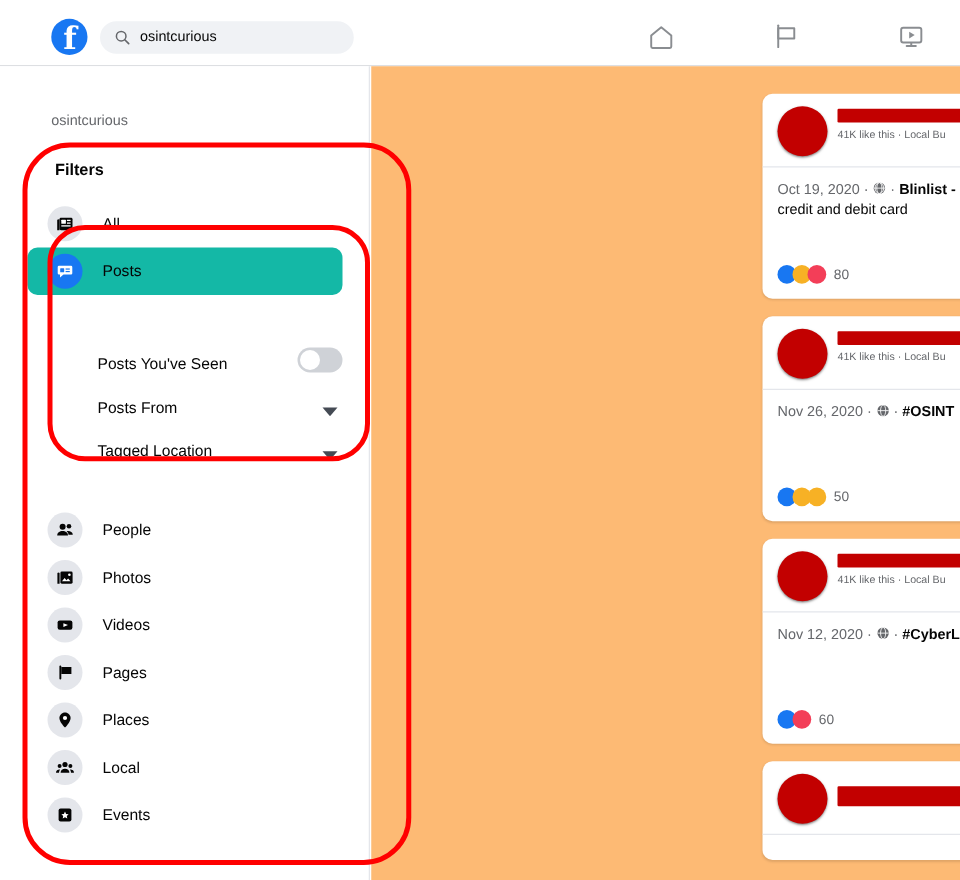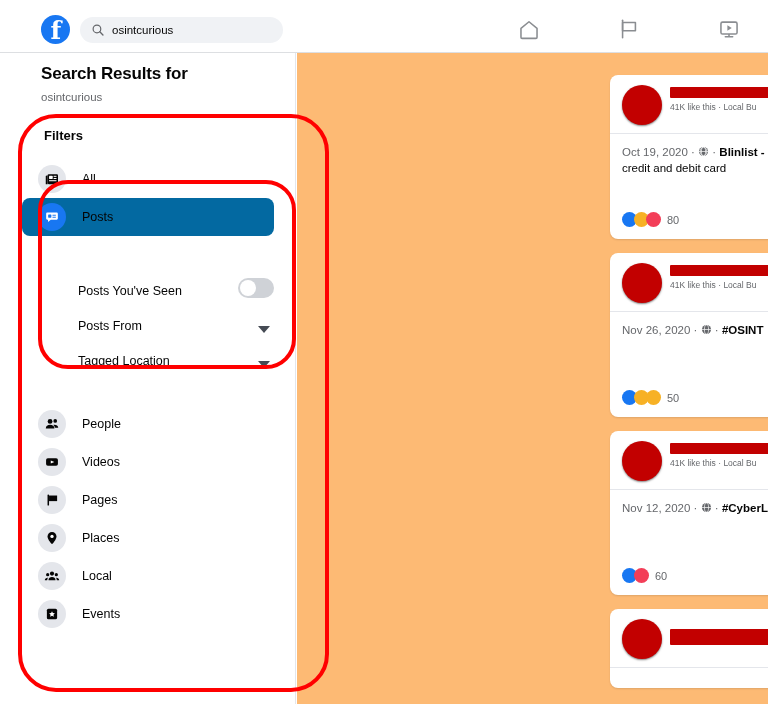--- a/index.html
+++ b/index.html
@@ -65,21 +65,21 @@
   .filters-label {
     position: absolute; left: 44px; top: 75px;
     font-size: 13px; font-weight: bold; color: #050505;
   }
 
   .filter-list { position: absolute; left: 22px; top: 107px; width: 252px; }
   .f-row {
     display: flex; align-items: center; height: 38px;
     padding-left: 16px; border-radius: 8px; cursor: pointer;
   }
-  .f-row.active { background: #0369a1; }
+  .f-row.active { background: #14b8a6; }
   .f-ico {
     width: 28px; height: 28px; border-radius: 50%;
     background: #e4e6eb; display: flex; align-items: center; justify-content: center;
     flex: 0 0 auto;
   }
   .f-ico.blue { background: #1877f2; }
   .f-label { font-size: 12.5px; color: #050505; margin-left: 16px; }
 
   
   .subfilters { position: absolute; left: 22px; top: 210px; width: 262px; }
@@ -190,21 +190,20 @@
           <line x1="8" y1="20.5" x2="16" y2="20.5" stroke="#8a8d91" stroke-width="1.7" stroke-linecap="round"></line>
           <path d="M10.2 8 L15 11 L10.2 14 Z" fill="#8a8d91"></path>
         </svg>
       </div>
     </div>
   </div>
   <div class="topbar-divider"></div>
 
   <div class="sidebar">
 
-    <div class="sr-title">Search Results for</div>
     <div class="sr-sub">osintcurious</div>
     <div class="filters-label">Filters</div>
 
     <div class="filter-list">
 
       <div class="f-row">
         <span class="f-ico">
           <svg width="16" height="16" viewBox="0 0 20 20">
             <rect x="4.5" y="4" width="13" height="12.5" rx="1.4" fill="#050505"></rect>
             <rect x="6.3" y="6" width="4.6" height="4" rx="0.6" fill="#ffffff"></rect>
@@ -258,20 +257,31 @@
           <svg width="16" height="16" viewBox="0 0 20 20">
             <circle cx="7.6" cy="6.8" r="3" fill="#050505"></circle>
             <path d="M2.2 15.5 c0-3 2.4-4.6 5.4-4.6 s5.4 1.6 5.4 4.6 Z" fill="#050505"></path>
             <circle cx="14" cy="6.2" r="2.3" fill="#050505"></circle>
             <path d="M11.6 11.2 c2.8-.6 6.2.6 6.2 3.6 h-4.3 c0-1.5-.7-2.7-1.9-3.6 Z" fill="#050505"></path>
           </svg>
         </span>
         <span class="f-label">People</span>
       </div>
 
+      <div class="cat-row">
+        <span class="f-ico">
+          <svg width="16" height="16" viewBox="0 0 20 20">
+            <rect x="5.4" y="4" width="12.2" height="12.2" rx="1.4" fill="#050505"></rect>
+            <path d="M7 13.8 l2.6-3.3 1.9 2.3 1.6-1.9 2.4 2.9 Z" fill="#ffffff"></path>
+            <circle cx="14.4" cy="7.3" r="1.3" fill="#ffffff"></circle>
+            <path d="M2.4 5.6 A1.5 1.5 0 0 1 4.6 5.6 V16.2 H2.4 Z" fill="#050505"></path>
+          </svg>
+        </span>
+        <span class="f-label">Photos</span>
+      </div>
 
       <div class="cat-row">
         <span class="f-ico">
           <svg width="16" height="16" viewBox="0 0 20 20">
             <rect x="2.6" y="5.4" width="14.8" height="9.4" rx="2.2" fill="#050505"></rect>
             <path d="M8.4 8.2 L13 10.1 L8.4 12 Z" fill="#ffffff"></path>
           </svg>
         </span>
         <span class="f-label">Videos</span>
       </div>

